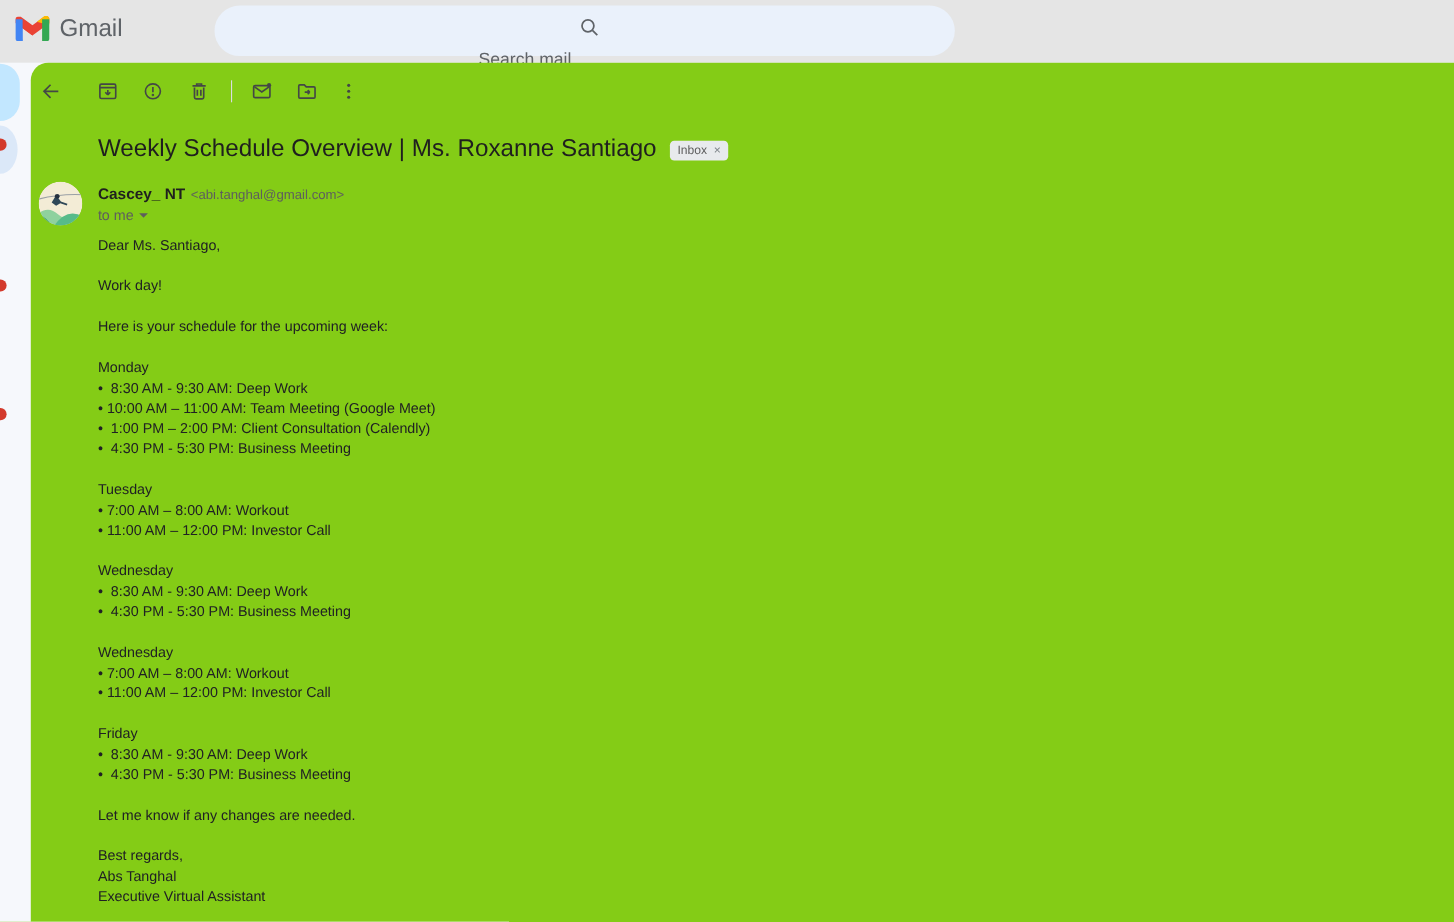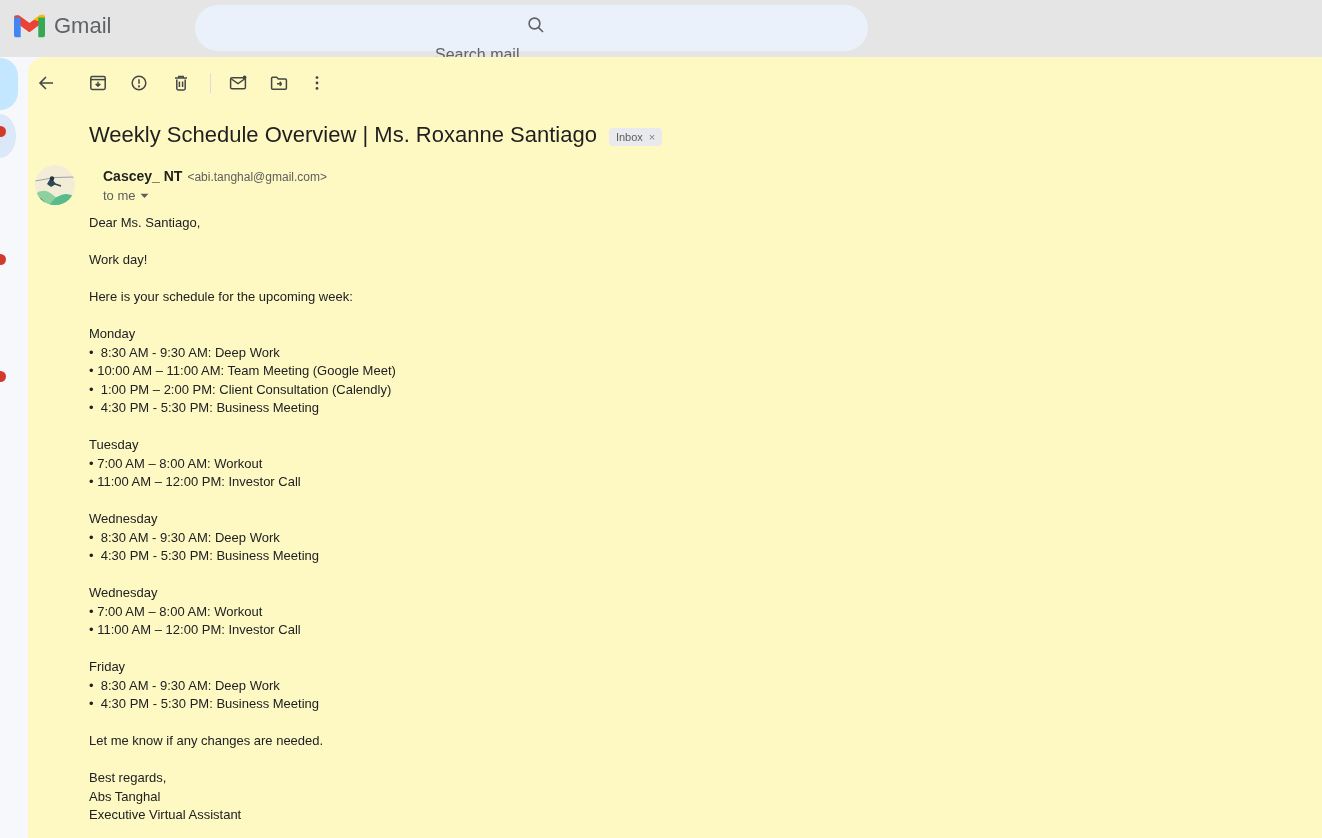--- a/index.html
+++ b/index.html
@@ -26,21 +26,21 @@
   }
   .search input::placeholder{color:#5f6368;opacity:1;}
   
   .rail-pill{position:absolute;left:0;top:58px;width:18px;height:52px;background:#c2e7ff;border-radius:0 18px 18px 0;cursor:pointer;}
   .rail-ghost{position:absolute;left:-16px;top:114px;width:32px;height:44px;background:#dbe8f8;border-radius:50%;}
   .rail-dot{position:absolute;left:-5px;width:11px;height:11px;border-radius:50%;background:#d33a2c;}
   .rail-dot.d1{top:126px;}
   .rail-dot.d2{top:254px;}
   .rail-dot.d3{top:371px;}
   
-  .panel{position:absolute;left:28px;top:57px;right:0;bottom:0;background:#fef9c3;border-radius:16px 0 0 0;}
+  .panel{position:absolute;left:28px;top:57px;right:0;bottom:0;background:#84cc16;border-radius:16px 0 0 0;}
   
   .toolbar{display:flex;align-items:center;height:48px;padding-top:2px;}
   .tb-btn{width:36px;height:36px;border-radius:50%;display:flex;align-items:center;justify-content:center;cursor:pointer;flex:none;}
   .tb-btn svg{display:block;}
   .tb-back{margin-left:0;}
   .tb-archive{margin-left:16px;}
   .tb-spam{margin-left:5px;}
   .tb-trash{margin-left:6px;}
   .tb-divider{width:1px;height:20px;background:#dadce0;margin-left:11px;flex:none;}
   .tb-unread{margin-left:9px;}
@@ -49,21 +49,21 @@
   
   .subject-row{display:flex;align-items:center;margin:14px 40px 0 61px;}
   .subject{font-size:22px;font-weight:400;color:#1f1f1f;margin:0;line-height:28px;white-space:nowrap;}
   .chip{
     margin-left:12px;position:relative;top:2px;
     background:#e8eaed;border-radius:4px;padding:3px 7px;
     font-size:11px;color:#5e5e5e;display:flex;align-items:center;gap:6px;cursor:pointer;flex:none;
   }
   .chip-x{color:#80868b;font-size:11px;cursor:pointer;}
   
-  .sender-row{display:flex;align-items:flex-start;margin:16px 0 0 7px;gap:14px;}
+  .sender-row{display:flex;align-items:flex-start;margin:16px 0 0 7px;}
   .avatar{width:40px;height:40px;border-radius:50%;overflow:hidden;flex:none;cursor:pointer;}
   .avatar svg{display:block;}
   .sender-meta{margin-left:14px;padding-top:3px;}
   .sender-line1{display:flex;align-items:baseline;gap:5px;}
   .sender-name{font-size:14px;font-weight:bold;color:#1f1f1f;}
   .sender-address{font-size:12px;color:#5e5e5e;}
   .to-line{margin-top:4px;display:flex;align-items:center;gap:4px;font-size:13px;color:#5e5e5e;cursor:pointer;}
   
   .email-body{margin:9px 0 0 61px;font-size:13px;color:#202124;}
   .para{margin:0 0 18.5px 0;}

